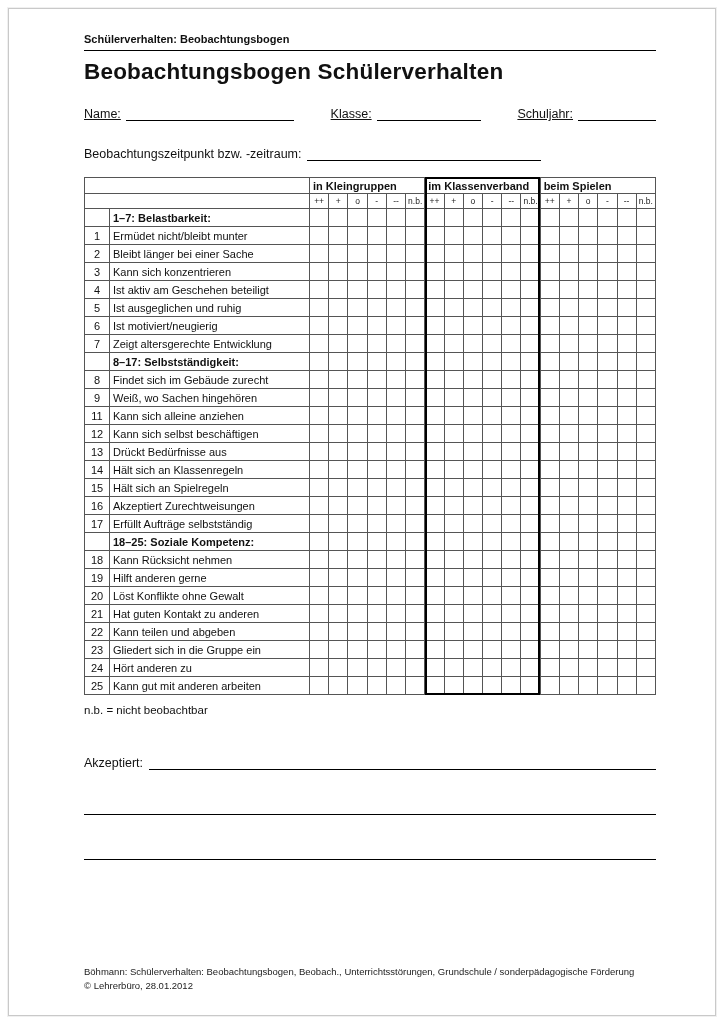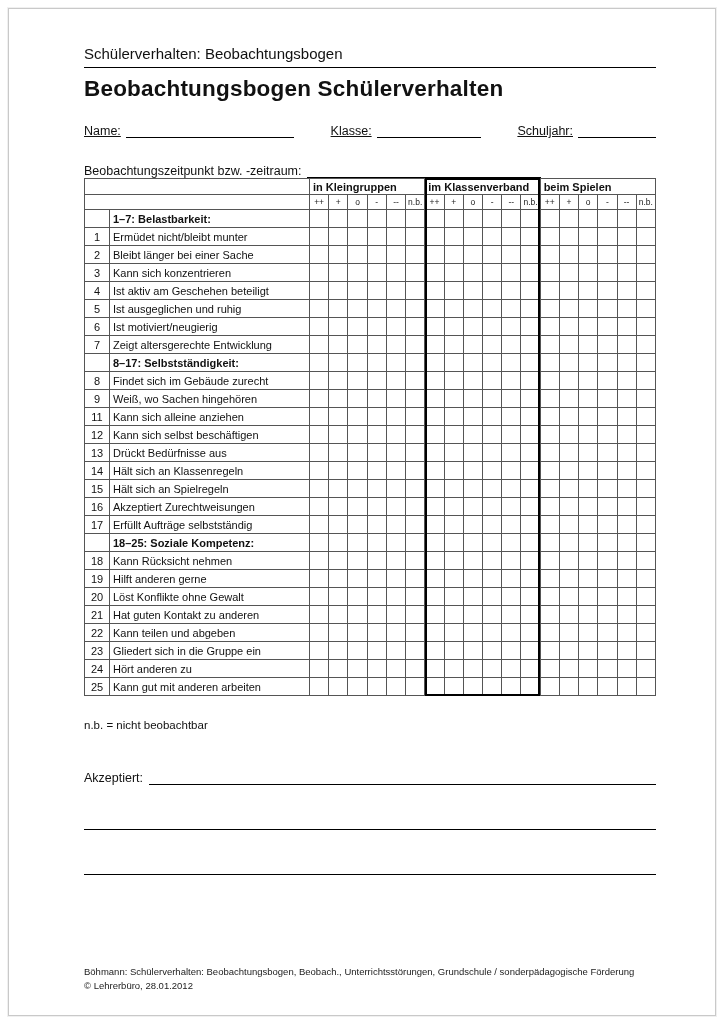--- a/index.html
+++ b/index.html
@@ -1,47 +1,47 @@
 <!DOCTYPE html>
 <html><head>
 <meta charset="utf-8">
 <style>
   * { margin:0; padding:0; box-sizing:border-box; }
   html,body { width:724px; height:1024px; background:#ffffff; font-family:"Liberation Sans", sans-serif; color:#111; }
   .page-frame { position:absolute; left:8px; top:8px; width:708px; height:1008px; background:#fff; border:1px solid #c9c9c9; box-shadow:0 0 0 1px #f0f0f0; overflow:hidden; }
   .content { position:absolute; left:75px; top:0; width:572px; height:100%; }
 
-  .doc-header { margin-top:36px; font-size:15px; font-weight:normal; }
+  .doc-header { margin-top:24px; font-size:11px; font-weight:bold; }
   .header-rule { border:none; border-top:1.5px solid #000; margin-top:5px; }
 
   .page-title { margin-top:8px; font-size:22.5px; font-weight:bold; letter-spacing:.2px; }
 
   .field-row { display:flex; justify-content:space-between; align-items:flex-end; margin-top:22px; font-size:12.5px;text-decoration:underline; }
   .field-group { display:flex; align-items:flex-end; gap:5px; }
   .fill-line { display:inline-block; border-bottom:1px solid #000; height:14px; }
   .w170 { width:168px; } .w105 { width:104px; } .w78 { width:78px; } .w235 { width:234px; }
 
   .zeit-row { display:flex; align-items:flex-end; gap:6px; margin-top:26px; font-size:12.5px; }
 
-  .table-wrap { position:relative; width:572px; }
+  .table-wrap { position:relative; margin-top:16px; width:572px; }
   table { border-collapse:collapse; table-layout:fixed; width:572px; }
   col.c-num { width:25px; } col.c-text { width:200px; }
   th,td { border:1px solid #555; padding:0; font-weight:normal; overflow:hidden; white-space:nowrap; }
   thead tr.grow { height:16px; }
   thead tr.rrow { height:15px; }
   th.group { font-size:11px; font-weight:bold; text-align:left; padding-left:3px; }
   th.rate-h { font-size:8.5px; text-align:center; color:#222; }
   tbody tr { height:18px; }
   td.num { font-size:11px; text-align:center; }
   td.crit { font-size:11px; padding-left:3px; }
   td.section { font-size:11px; font-weight:bold; padding-left:3px; }
   td.rate { }
   .highlight-box { position:absolute; top:0; bottom:0; left:calc(225px + (100% - 225px)/3); width:calc((100% - 225px)/3); border:2px solid #000; pointer-events:none; }
 
-  .legend { margin-top:23px; font-size:11.5px; }
+  .legend { margin-top:9px; font-size:11.5px; }
 
   .anm-row { display:flex; align-items:flex-end; gap:6px; margin-top:40px; font-size:12.5px; }
   .anm-line { flex:1; border-bottom:1px solid #000; height:14px; }
   .long-line { border-bottom:1px solid #000; height:1px; margin-top:44px; width:572px; }
 
   .footer { position:absolute; bottom:22px; left:0; width:100%; font-size:9.5px; color:#222; line-height:1.5; }
 </style>
 </head>
 <body>
 

